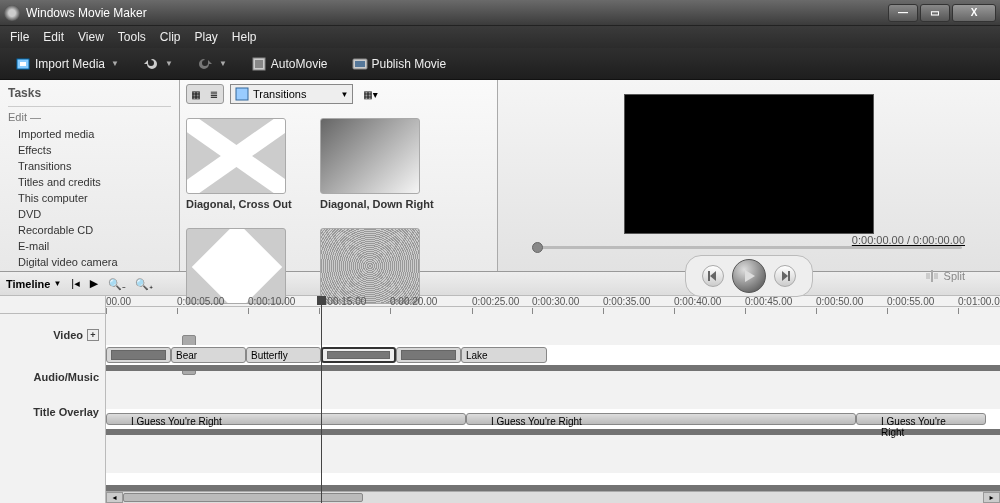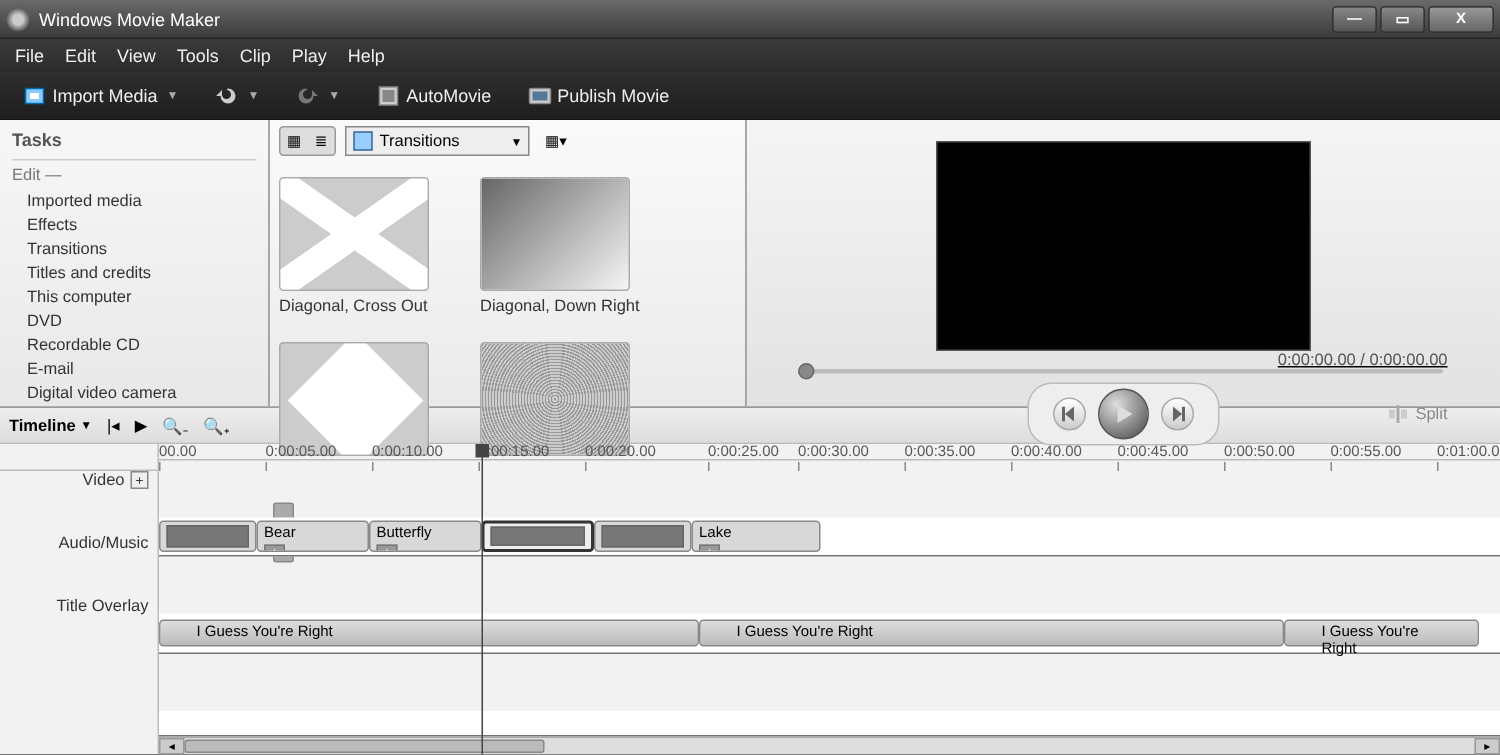--- a/index.html
+++ b/index.html
@@ -31,21 +31,21 @@
 .tasks .link { color:#333; padding:2px 0 2px 10px; cursor:pointer; display:block;}
 
 .center { flex:1; display:flex; min-height:0;}
 .collection { width: 318px; background: linear-gradient(#fafafa,#eaeaea); border-right:1px solid #aaa; display:flex;flex-direction:column;}
 .coll-toolbar{height:28px;display:flex;align-items:center;padding:4px 6px;gap:6px;}
 .view-toggle{border:1px solid #999;border-radius:3px;background:#ddd;display:flex;}
 .view-toggle span{width:18px;height:18px;display:flex;align-items:center;justify-content:center;font-size:10px;cursor:pointer;}
 .coll-combo{border:1px solid #888;background:#eee;height:20px;display:flex;align-items:center;padding:0 4px;font-size:11px;gap:4px;cursor:pointer;}
 .coll-combo .chev{font-size:8px;margin-left:30px;}
 .coll-body{flex:1;overflow-y:auto;padding:10px 6px;}
-.coll-grid{display:flex;flex-wrap:wrap;gap:18px 14px;}
+.coll-grid{display:flex;flex-wrap:wrap;gap:18px 14px;font-weight:bold;}
 .coll-item{width:120px;}
 .thumb{width:100px;height:76px;border:1px solid #aaa;border-radius:3px;background:#ccc;margin-bottom:4px;position:relative;overflow:hidden;}
 .thumb.x::before,.thumb.x::after{content:"";position:absolute;width:150%;height:18px;background:#fff;top:50%;left:-25%;}
 .thumb.x::before{transform:translateY(-50%) rotate(35deg);}
 .thumb.x::after{transform:translateY(-50%) rotate(-35deg);}
 .thumb.diag{background:linear-gradient(135deg,#666 0%,#f5f5f5 100%);}
 .thumb.diamond::before{content:"";position:absolute;width:64px;height:64px;background:#fff;top:6px;left:18px;transform:rotate(45deg);}
 .thumb.dissolve{background:repeating-radial-gradient(circle,#999 0 1px,#ccc 1px 2px);}
 .coll-label{font-size:11px;color:#333;}
 .coll-scroll{width:17px;background:#ddd;border-left:1px solid #aaa;display:flex;flex-direction:column;}
@@ -65,32 +65,32 @@
 .ctrl-pod{background:#eee;border:1px solid #bbb;border-radius:16px;padding:3px 16px;display:flex;align-items:center;gap:8px;}
 .ctrl-btn{width:22px;height:22px;border-radius:50%;background:linear-gradient(#fff,#ccc);border:1px solid #aaa;display:flex;align-items:center;justify-content:center;cursor:pointer;}
 .play-big{width:34px;height:34px;border-radius:50%;background:radial-gradient(circle at 35% 30%,#ddd,#444);border:1px solid #555;display:flex;align-items:center;justify-content:center;cursor:pointer;}
 .split{position:absolute;right:14px;display:flex;align-items:center;gap:5px;font-size:11px;color:#888;}
 
 
 .timeline{height:232px;background:#f2f2f2;border-top:1px solid #999;display:flex;flex-direction:column;}
 .tl-toolbar{height:24px;background:linear-gradient(#eee,#ddd);display:flex;align-items:center;padding:0 6px;gap:10px;font-size:11px;border-bottom:1px solid #bbb;}
 .tl-body{flex:1;display:flex;min-height:0;}
 .tl-labels{width:106px;border-right:1px solid #bbb;display:flex;flex-direction:column;}
-.tl-label{display:flex;justify-content:flex-end;padding-right:6px;font-size:11px;color:#333;font-weight:normal;}
+.tl-label{display:flex;align-items:center;justify-content:flex-end;padding-right:6px;font-size:11px;color:#333;font-weight:bold;}
 .tl-label.ruler{height:18px;}
 .tl-label.video{height:42px;}
 .tl-label.audio{height:42px;}
 .tl-label.title{height:28px;}
 .tl-tracks{flex:1;display:flex;flex-direction:column;position:relative;overflow:hidden;}
 .ruler{height:18px;border-bottom:1px solid #bbb;position:relative;font-size:10px;color:#555;}
 .tick{position:absolute;top:0;}
 .tick::before{content:"";position:absolute;left:0;top:12px;width:1px;height:6px;background:#888;}
 .playhead{position:absolute;top:0;bottom:0;width:1px;background:#444;z-index:5;}
 .playhead::before{content:"";position:absolute;top:0;left:-4px;width:9px;height:9px;background:#444;}
-.track{border-bottom:1px solid #737373;margin-top:38px;}
+.track{border-bottom:6px solid #737373;margin-top:38px;}
 .track.video{height:42px;background:#fff;position:relative;}
 .track.audio{height:42px;background:#fff;position:relative;}
 .track.titleo{height:28px;background:#fff;position:relative;}
 .clip{position:absolute;top:2px;bottom:2px;border:1px solid #888;background:#d8d8d8;border-radius:3px;font-size:10px;padding:2px 4px;display:flex;gap:3px;overflow:hidden;}
 .clip .th{width:34px;height:100%;background:#777;border:1px solid #666;flex-shrink:0;}
 .clip .star{width:14px;height:14px;background:#999;display:flex;align-items:center;justify-content:center;color:#fff;font-size:9px;border:1px solid #777;}
 .clip.sel{border:2px solid #333;background:#eee;}
 .audioclip{position:absolute;top:4px;bottom:4px;border:1px solid #888;background:linear-gradient(#ddd,#bbb);border-radius:3px;font-size:10px;padding:2px 24px;}
 .wave{position:absolute;left:4px;right:4px;top:14px;bottom:4px;background:repeating-linear-gradient(90deg,#888 0 1px,transparent 1px 2px);opacity:.5;}
 .tl-hscroll{height:17px;background:#ddd;border-top:1px solid #aaa;display:flex;}

